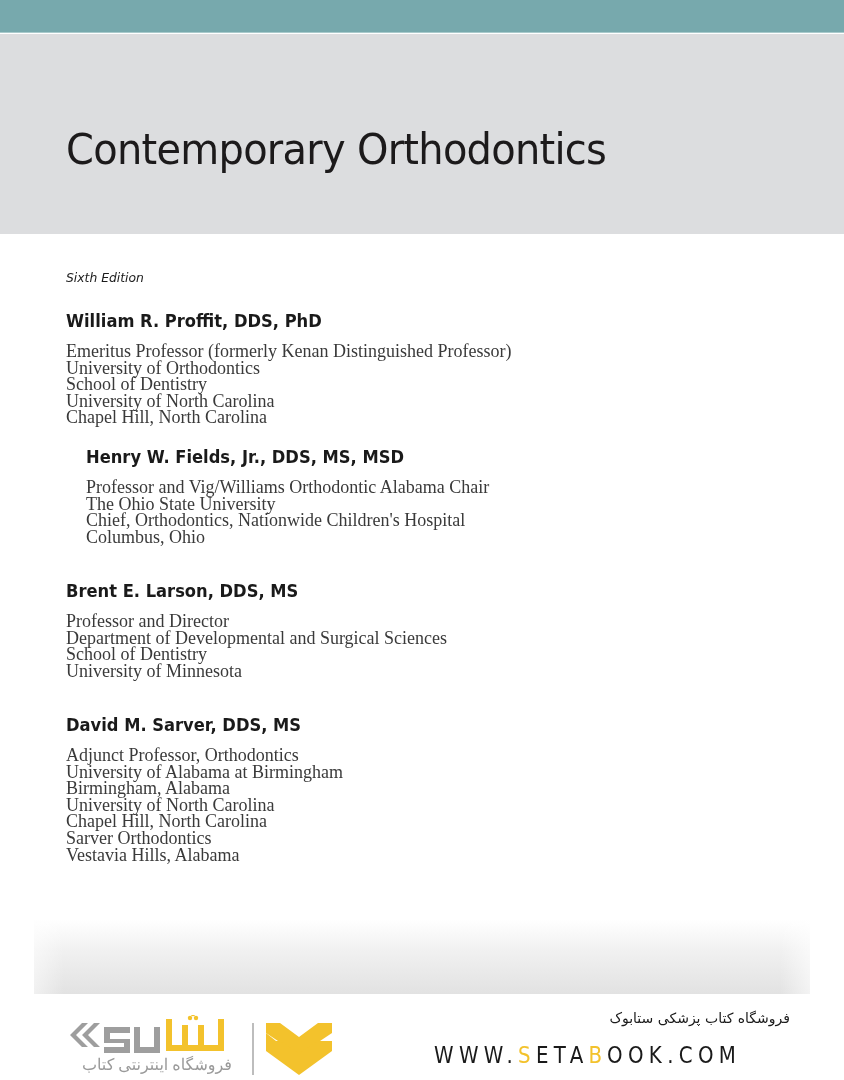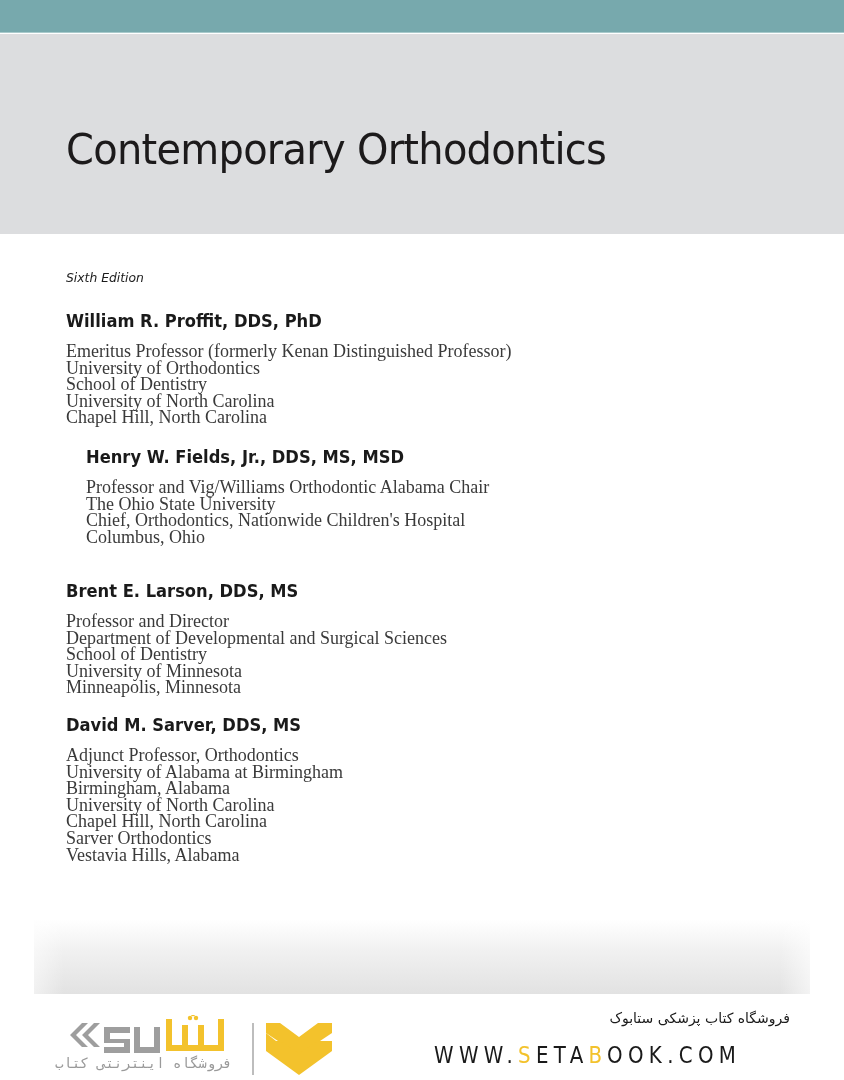--- a/index.html
+++ b/index.html
@@ -105,22 +105,22 @@
     .logo-wordmark {
       position: absolute;
       left: 0; top: 0;
       width: 168px; height: 40px;
     }
     .logo-tagline {
       position: absolute;
       left: 24px; top: 40px;
       width: 140px;
       text-align: right;
-      font-family: Liberation Mono, monospace;
-      font-size: 14px;
+      font-family: Liberation Serif, serif;
+      font-size: 16px;
       color: #9a9a9a;
       direction: rtl;
       white-space: nowrap;
     }
     .logo-divider {
       position: absolute;
       left: 184px; top: 8px;
       width: 2px; height: 52px;
       background: #bdbdbd;
     }
@@ -181,21 +181,20 @@
   </ul>
 </section>
 
 <section class="author" style="top:580px;">
   <h2 class="author-name">Brent E. Larson, DDS, MS</h2>
   <ul class="affiliations">
     <li>Professor and Director</li>
     <li>Department of Developmental and Surgical Sciences</li>
     <li>School of Dentistry</li>
     <li>University of Minnesota</li>
-    <li>Minneapolis, Minnesota</li>
   </ul>
 </section>
 
 <section class="author" style="top:714px;">
   <h2 class="author-name">David M. Sarver, DDS, MS</h2>
   <ul class="affiliations">
     <li>Adjunct Professor, Orthodontics</li>
     <li>University of Alabama at Birmingham</li>
     <li>Birmingham, Alabama</li>
     <li>University of North Carolina</li>

